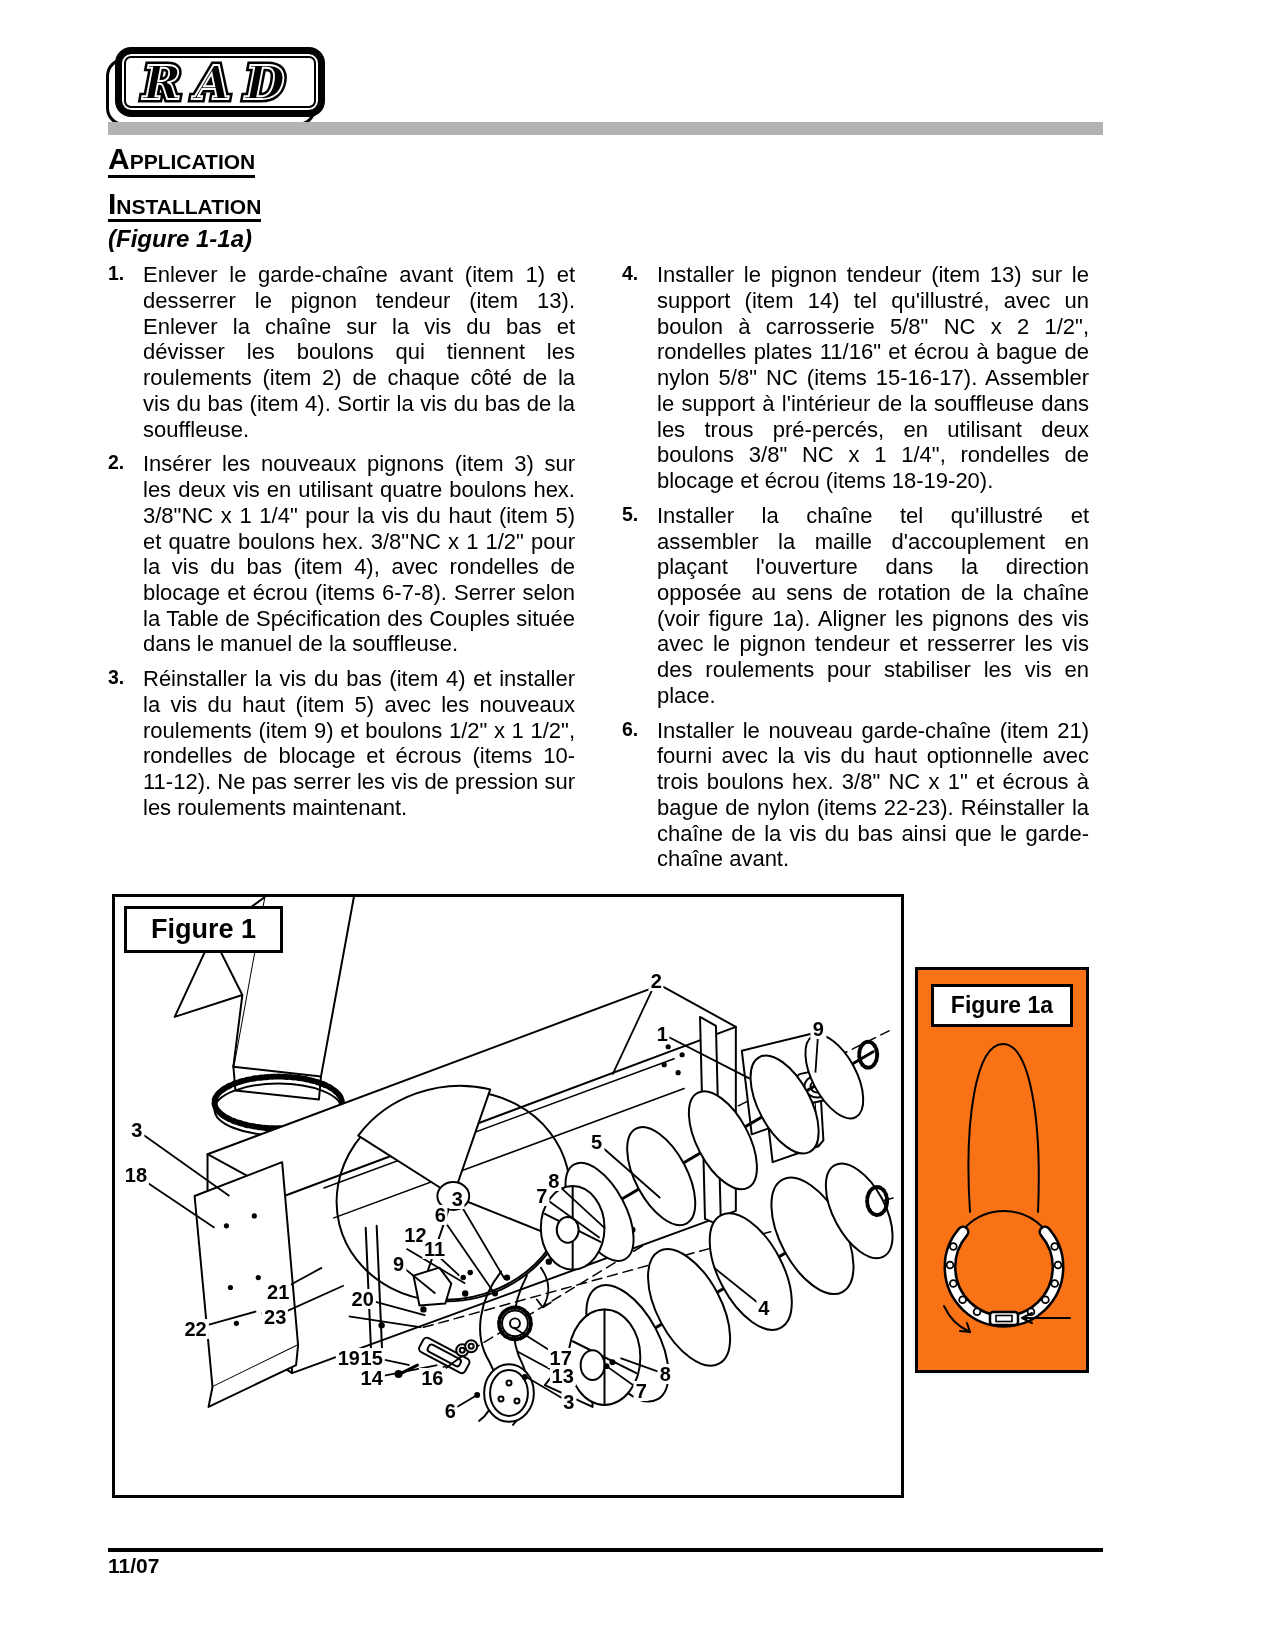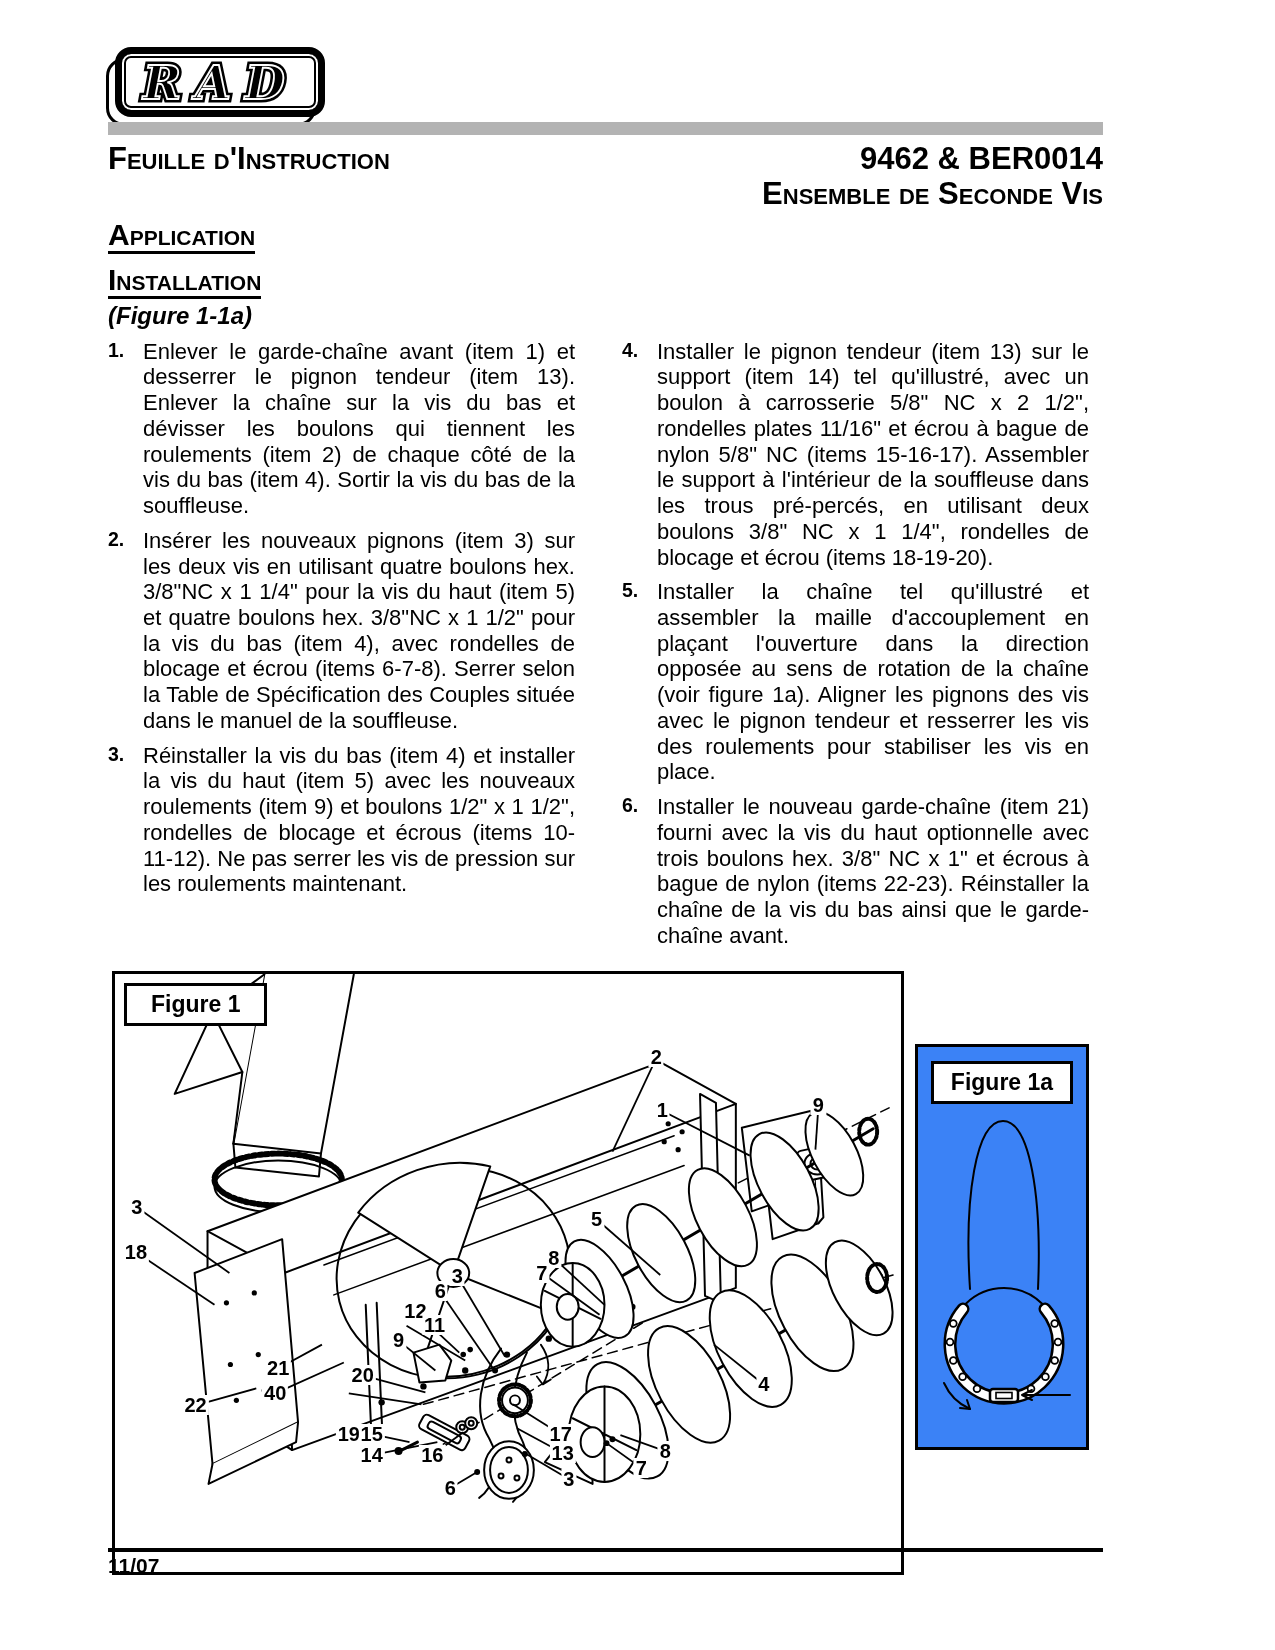--- a/index.html
+++ b/index.html
@@ -45,32 +45,32 @@
   .step-text { font-size:22px; line-height:1.17; text-align:justify; }
 
   
   .figures { position:relative; margin-top:13px; height:612px; }
   .fig1 {
     position:absolute; left:4px; top:0; width:786px; height:598px;
     border:3px solid #000; background:#fff;
   }
   .fig-label {
     position:absolute; left:9px; top:9px; border:3px solid #000; background:#fff;
-    padding:5px 24px; font-weight:bold; font-size:23px; z-index:3; white-space:nowrap;
+    padding:5px 24px; font-weight:bold; font-size:27px; z-index:3; white-space:nowrap;
   }
   .fig-art { position:absolute; left:0; top:0; width:100%; height:100%; }
   #leaders { position:absolute; left:0; top:0; width:100%; height:100%; z-index:1; pointer-events:none; }
   #leaders line { stroke:#000; stroke-width:1.8; }
   .callout {
     position:absolute; transform:translate(-50%,-50%); z-index:2;
     font-weight:bold; font-size:20px; line-height:1; background:#fff; padding:0 2px;
   }
   .fig1a {
     position:absolute; left:807px; top:73px; width:168px; height:400px;
-    border:3px solid #000; background:#3b82f6;
+    border:3px solid #000; background:#f97316;
   }
   .fig1a .fig-label {
     left:13px; right:13px; top:14px; text-align:center; padding:5px 0; font-size:23px;
   }
 
   
   .footer { position:absolute; left:108px; top:1548px; width:995px; }
   .footer-rule { height:4px; background:#000; }
   .doc-code { font-weight:bold; font-size:21px; margin-top:6px; line-height:1.3; }
   .doc-date { font-weight:bold; font-size:21px; line-height:1.3; }
@@ -84,27 +84,20 @@
     <svg viewBox="0 0 196 56">
       <g font-family="'DejaVu Serif', serif" font-style="italic" font-weight="bold" font-size="46" text-anchor="middle">
         <text x="99" y="45" fill="#000" stroke="#000" stroke-width="7" letter-spacing="14">RAD</text>
         <text x="99" y="45" fill="#000" stroke="#fff" stroke-width="1.8" letter-spacing="14">RAD</text>
       </g>
     </svg>
   </div>
 
   <div class="graybar"></div>
 
-  <div class="titlerow">
-    <div class="doc-type">Feuille d'Instruction</div>
-    <div class="title-right">
-      <div class="part-numbers">9462 &amp; BER0014</div>
-      <div class="subtitle">Ensemble de Seconde Vis</div>
-    </div>
-  </div>
 
   <div class="app-heading-wrap">
     <h2 class="section-heading">Application</h2>
   </div>
 
   <div class="inst-heading-wrap">
     <h2 class="section-heading">Installation</h2>
   </div>
   <div class="figure-ref">(Figure 1-1a)</div>
 
@@ -303,21 +296,21 @@
         <span class="callout" style="left: 61.2658%; top: 41%;">5</span>
         <span class="callout" style="left: 55.8228%; top: 47.5%;">8</span>
         <span class="callout" style="left: 54.3038%; top: 50%;">7</span>
         <span class="callout" style="left: 43.5443%; top: 50.5%;">3</span>
         <span class="callout" style="left: 41.3924%; top: 53.1667%;">6</span>
         <span class="callout" style="left: 38.2278%; top: 56.5%;">12</span>
         <span class="callout" style="left: 37.0886%; top: 58.8333%; margin-left: 28px;">11</span>
         <span class="callout" style="left: 36.0759%; top: 61.3333%;">9</span>
         <span class="callout" style="left: 20.7595%; top: 66%;">21</span>
         <span class="callout" style="left: 31.519%; top: 67.1667%;">20</span>
-        <span class="callout" style="left: 20.3797%; top: 70.1667%;">40</span>
+        <span class="callout" style="left: 20.3797%; top: 70.1667%;">23</span>
         <span class="callout" style="left: 29.7468%; top: 70.1667%; margin-top: 41px;">19</span>
         <span class="callout" style="left: 10.2532%; top: 72.1667%;">22</span>
         <span class="callout" style="left: 32.6582%; top: 77%;">15</span>
         <span class="callout" style="left: 32.6582%; top: 80.5%;">14</span>
         <span class="callout" style="left: 40.3797%; top: 80.5%;">16</span>
         <span class="callout" style="left: 42.6582%; top: 86%;">6</span>
         <span class="callout" style="left: 57.7215%; top: 84.5%;">3</span>
         <span class="callout" style="left: 56.962%; top: 80.1667%;">13</span>
         <span class="callout" style="left: 56.7089%; top: 77%;">17</span>
         <span class="callout" style="left: 66.962%; top: 82.6667%;">7</span>

